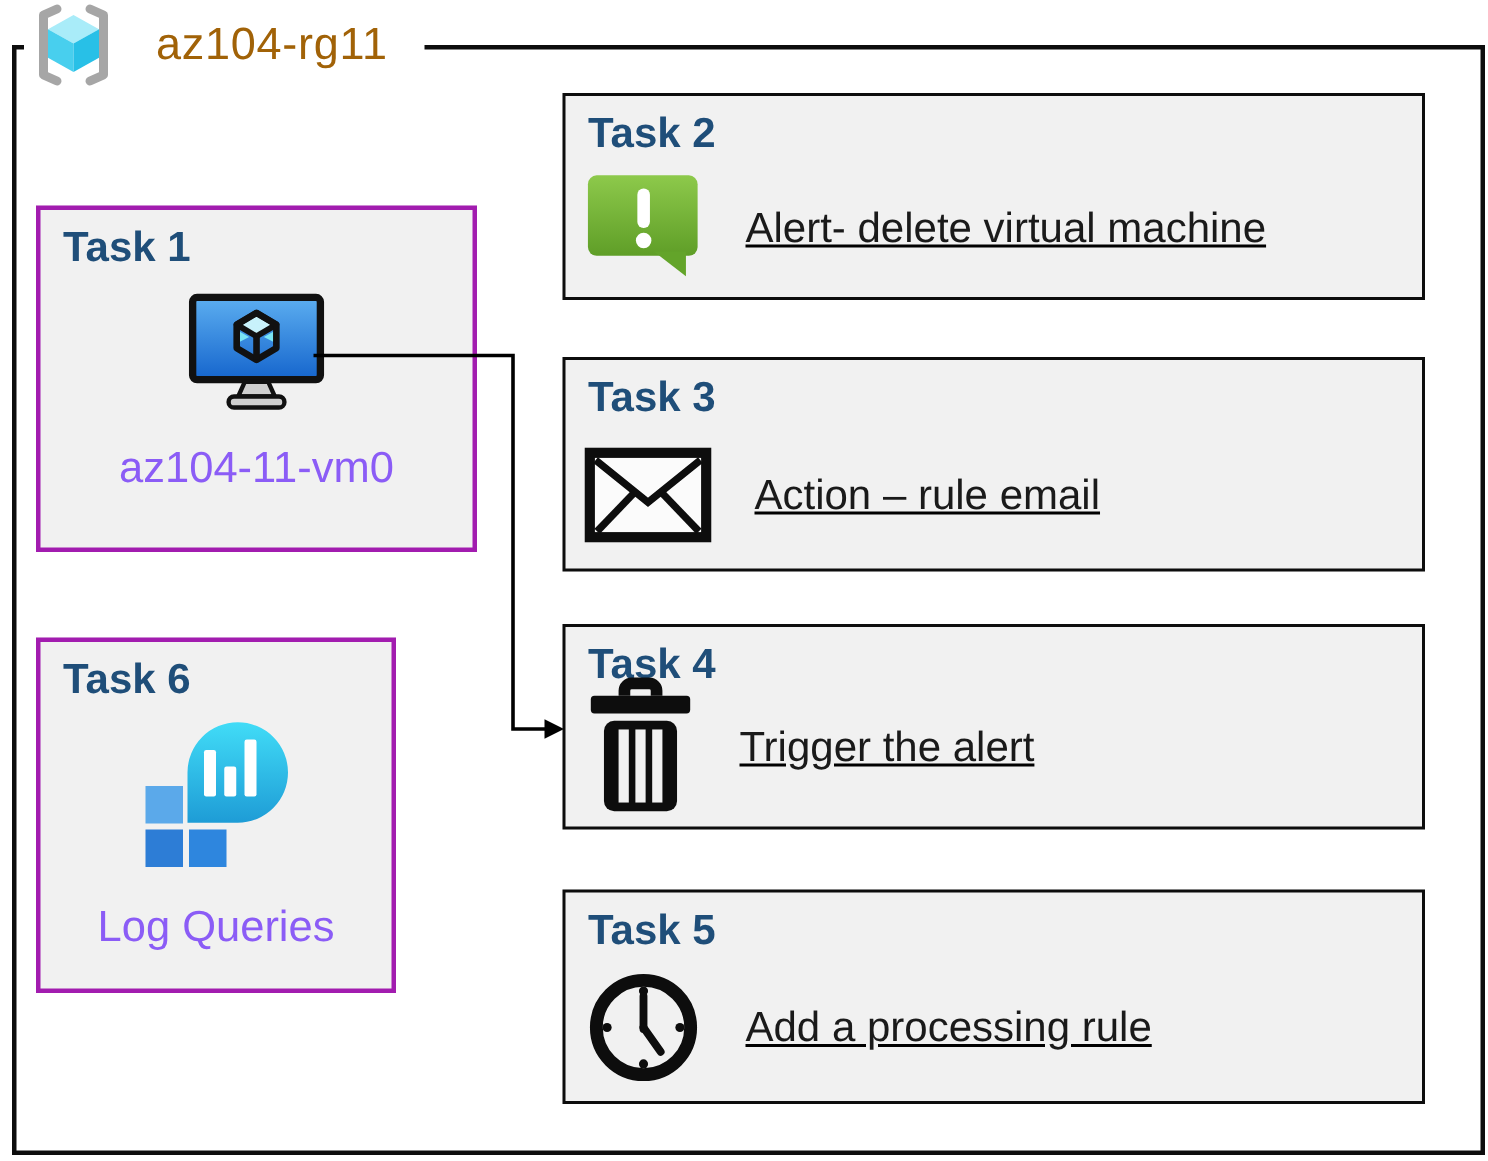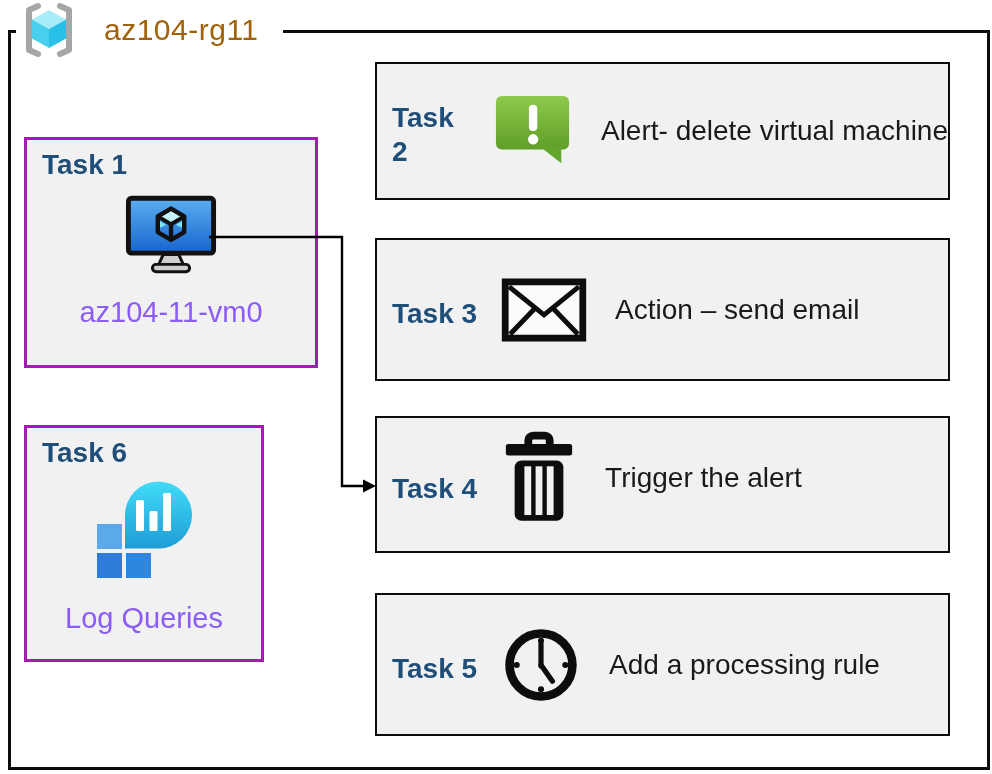--- a/index.html
+++ b/index.html
@@ -48,23 +48,24 @@
   }
   
   .task-box.left{display:flex;flex-direction:column;align-items:center;}
   .task-box.left .task-title{align-self:flex-start;}
   .task-box.left .task-label{
     font-size:29px;color:#8b5cf6;text-align:center;
   }
   
   .task-row{
     flex:1;display:flex;align-items:center;
-    padding-left:24px;
-  }
-  .task-box.right{display:flex;flex-direction:row;align-items:center;}
+    padding-left:12px;
+    text-decoration:underline;
+  }
+  .task-box.right{display:flex;flex-direction:column;}
   .task-row .task-label{
     font-size:28px;color:#1a1a1a;margin-left:28px;white-space:nowrap;
   }
   .icon{display:inline-flex;line-height:0;}
   
   #connector{
     position:absolute;left:0;top:0;z-index:4;pointer-events:none;
   }
 </style>
 </head>
@@ -157,21 +158,21 @@
     <div class="task-title">Task 3</div>
     <div class="task-row">
       <span class="icon">
         <svg width="86" height="64" viewBox="0 0 88 66">
           <rect x="4" y="4" width="80" height="58" fill="#fbfbfb" stroke="#0d0d0d" stroke-width="7"></rect>
           <path d="M8,9 L44,38 L80,9" fill="none" stroke="#0d0d0d" stroke-width="5"></path>
           <path d="M9,58 L34,32" fill="none" stroke="#0d0d0d" stroke-width="5"></path>
           <path d="M79,58 L54,32" fill="none" stroke="#0d0d0d" stroke-width="5"></path>
         </svg>
       </span>
-      <span class="task-label">Action – send email</span>
+      <span class="task-label">Action – rule email</span>
     </div>
   </div>
 
   <div class="task-box right" style="top:416px;height:137px;">
     <div class="task-title">Task 4</div>
     <div class="task-row" style="margin-top:-14px;">
       <span class="icon">
         <svg width="76" height="94" viewBox="0 0 78 96">
           <path d="M28,13 v-3.5 a5,5 0 0 1 5,-5 h12 a5,5 0 0 1 5,5 v3.5" fill="none" stroke="#0d0d0d" stroke-width="8"></path>
           <rect x="5" y="13" width="68" height="12" rx="2.5" fill="#0d0d0d"></rect>

